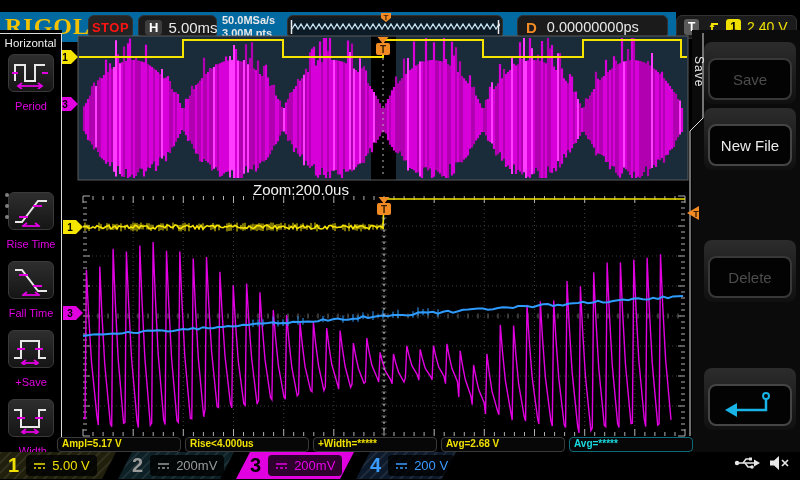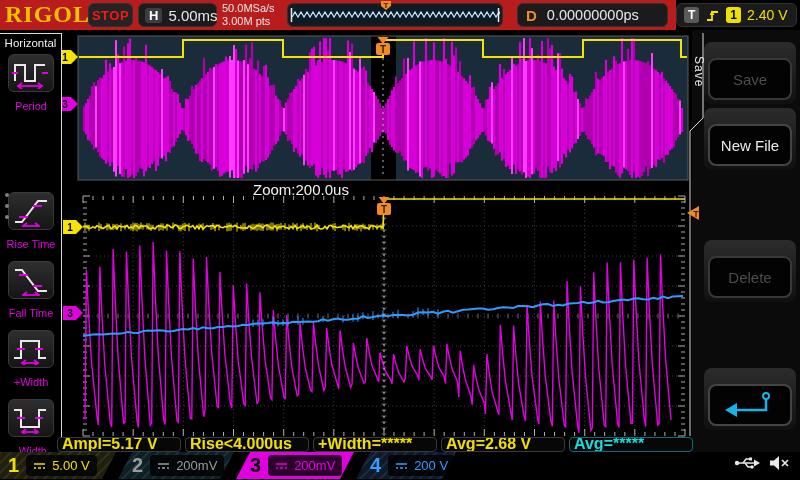--- a/index.html
+++ b/index.html
@@ -1,29 +1,29 @@
 <!DOCTYPE html>
 <html><head>
 <meta charset="utf-8">
 <style>
   * { box-sizing: border-box; margin: 0; padding: 0; }
   html,body { background:#000; }
   body { font-family:"Liberation Sans", sans-serif; }
   #screen { position:relative; width:800px; height:480px; background:#000; overflow:hidden; }
 
   
-  #topbar { position:absolute; left:0; top:0; width:676px; height:30px; background:#b91c1c; }
+  #topbar { position:absolute; left:0; top:12px; width:676px; height:30px; background:#0369a1; }
   .logo { position:absolute; left:5px; top:1px; font-family:"Liberation Serif", serif; font-weight:bold; font-size:24px; letter-spacing:1px; color:#f2c200; }
   .tb-box { position:absolute; top:3px; height:24px; background:#1b1b1b; border:1px solid #323232; border-radius:6px; display:flex; align-items:center; color:#e8e8e8; }
   #stop-box { left:88px; width:45px; justify-content:center; background:#242424; }
   #stop-box span { color:#ff1414; font-weight:bold; font-size:13px; letter-spacing:0.5px;text-align:right; }
   #h-box { left:138px; width:79px; padding:0 6px; gap:6px; }
   .h-chip { background:#3d3d3d; border-radius:3px; font-weight:bold; font-size:13px; padding:0 4px; color:#fff; }
   #h-box .val { font-size:15px; }
-  #samp-box { position:absolute; left:222px; top:2px; font-size:11px; line-height:13px; color:#e8e8e8; }
+  #samp-box { position:absolute; left:222px; top:2px; font-size:11px; line-height:13px; color:#e8e8e8;font-weight:bold; }
   #preview-box { left:287px; width:216px; padding:2px; }
   #preview-inner { position:relative; width:100%; height:100%; background:#0d1b26; border-radius:3px; overflow:visible; }
   #d-box { left:517px; width:151px; padding:0 8px; gap:10px; }
   .d-chip { color:#f28b24; font-weight:bold; font-size:15px; }
   #d-box .val { font-size:14.5px; }
   #t-box { left:676px; width:121px; padding:0 7px; gap:6px; }
   .t-chip { background:#5a5a5a; border-radius:3px; font-weight:bold; font-size:12px; padding:1px 4px; color:#fff; }
   .one-chip { background:#f0e000; border-radius:3px; font-weight:bold; font-size:12px; padding:1px 4px; color:#000; }
   #t-box .val { color:#f0e000; font-size:14px; }
   #preview-trig { position:absolute; left:379px; top:0px; }
@@ -43,21 +43,21 @@
   #rm-tab-title { position:absolute; left:0px; top:26px; width:14px; color:#e8e8e8; font-size:12px; writing-mode:vertical-rl; letter-spacing:1px; }
   .rm-slot { position:absolute; left:12px; width:92px; height:62px; background:linear-gradient(#2c2c2c,#101010); border-radius:8px; }
   .rm-btn { position:absolute; left:4px; bottom:4px; width:84px; height:42px; background:#030303; border:2px solid #454545; border-radius:8px; color:#ececec; font-size:15px; display:flex; align-items:center; justify-content:center; cursor:pointer; }
   .rm-btn.disabled { color:#4d4d4d; border-color:#383838; }
 
   
   #zoom-label { position:absolute; left:253px; top:181px; color:#f2f2f2; font-size:15px; }
 
   
   #meas-bar { position:absolute; left:57px; top:437px; width:640px; height:15px; display:flex; }
-  .meas { width:124px; margin-right:4px; height:15px; background:#070707; border:1px solid #3a3a3a; border-radius:4px; font-size:16px; font-weight:bold; line-height:12px; padding:0 4px; overflow:hidden; white-space:nowrap; }
+  .meas { width:124px; margin-right:4px; height:15px; background:#070707; border:1px solid #3a3a3a; border-radius:4px; font-size:10px; font-weight:bold; line-height:12px; padding:0 4px; overflow:hidden; white-space:nowrap; }
 
   
   #chan-bar { position:absolute; left:0; top:452px; width:800px; height:28px; background:#000; }
   .ch { position:absolute; top:0; height:27px; display:flex; align-items:center; cursor:pointer; }
   .ch-hatch { background-image:repeating-linear-gradient(135deg, rgba(255,255,255,0.07) 0 2px, transparent 2px 7px); }
   .ch1 { left:0; width:116px; background-color:#201f0c; clip-path:polygon(0 0,100% 0,calc(100% - 14px) 100%,0 100%); }
   .ch2 { left:118px; width:116px; background-color:#0d2026; clip-path:polygon(14px 0,100% 0,calc(100% - 14px) 100%,0 100%); }
   .ch3 { left:236px; width:118px; background-color:#0d2026; clip-path:polygon(14px 0,100% 0,calc(100% - 14px) 100%,0 100%); }
   .ch3.sel { background-color:#e000e0; background-image:none; }
   .ch4 { left:356px; width:100px; background-color:#0d1a2b; clip-path:polygon(14px 0,100% 0,calc(100% - 14px) 100%,0 100%); }
@@ -171,21 +171,21 @@
     <div class="menu-item" style="top:300px">
       <div class="mi-btn">
         <svg width="38" height="32" viewBox="0 0 38 32">
           <path d="M2,25 L9,25 L9,8 L27,8 L27,25 L34,25" fill="none" stroke="#e8e8e8" stroke-width="2"></path>
           <path d="M5,16 H13 M23,16 H31" stroke="#e000e0" stroke-width="1.8"></path>
           <path d="M10,30 H26" stroke="#e000e0" stroke-width="1.8"></path>
           <polyline points="14,27 10,30 14,33" fill="none" stroke="#e000e0" stroke-width="1.8"></polyline>
           <polyline points="22,27 26,30 22,33" fill="none" stroke="#e000e0" stroke-width="1.8"></polyline>
         </svg>
       </div>
-      <div class="mi-label">+Width</div>
+      <div class="mi-label">+Save</div>
     </div>
 
     <div class="menu-item" style="top:369px">
       <div class="mi-btn">
         <svg width="38" height="32" viewBox="0 0 38 32">
           <path d="M2,8 L9,8 L9,25 L27,25 L27,8 L34,8" fill="none" stroke="#e8e8e8" stroke-width="2"></path>
           <path d="M5,16 H13 M23,16 H31" stroke="#e000e0" stroke-width="1.8"></path>
           <path d="M10,30 H26" stroke="#e000e0" stroke-width="1.8"></path>
           <polyline points="14,27 10,30 14,33" fill="none" stroke="#e000e0" stroke-width="1.8"></polyline>
           <polyline points="22,27 26,30 22,33" fill="none" stroke="#e000e0" stroke-width="1.8"></polyline>

